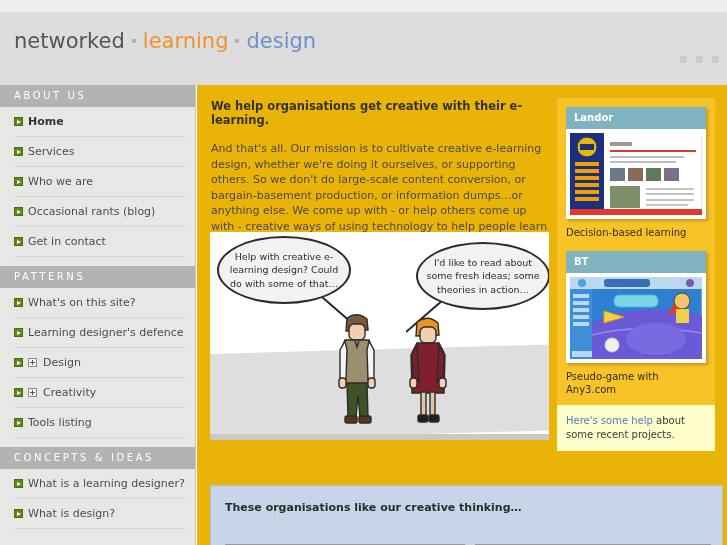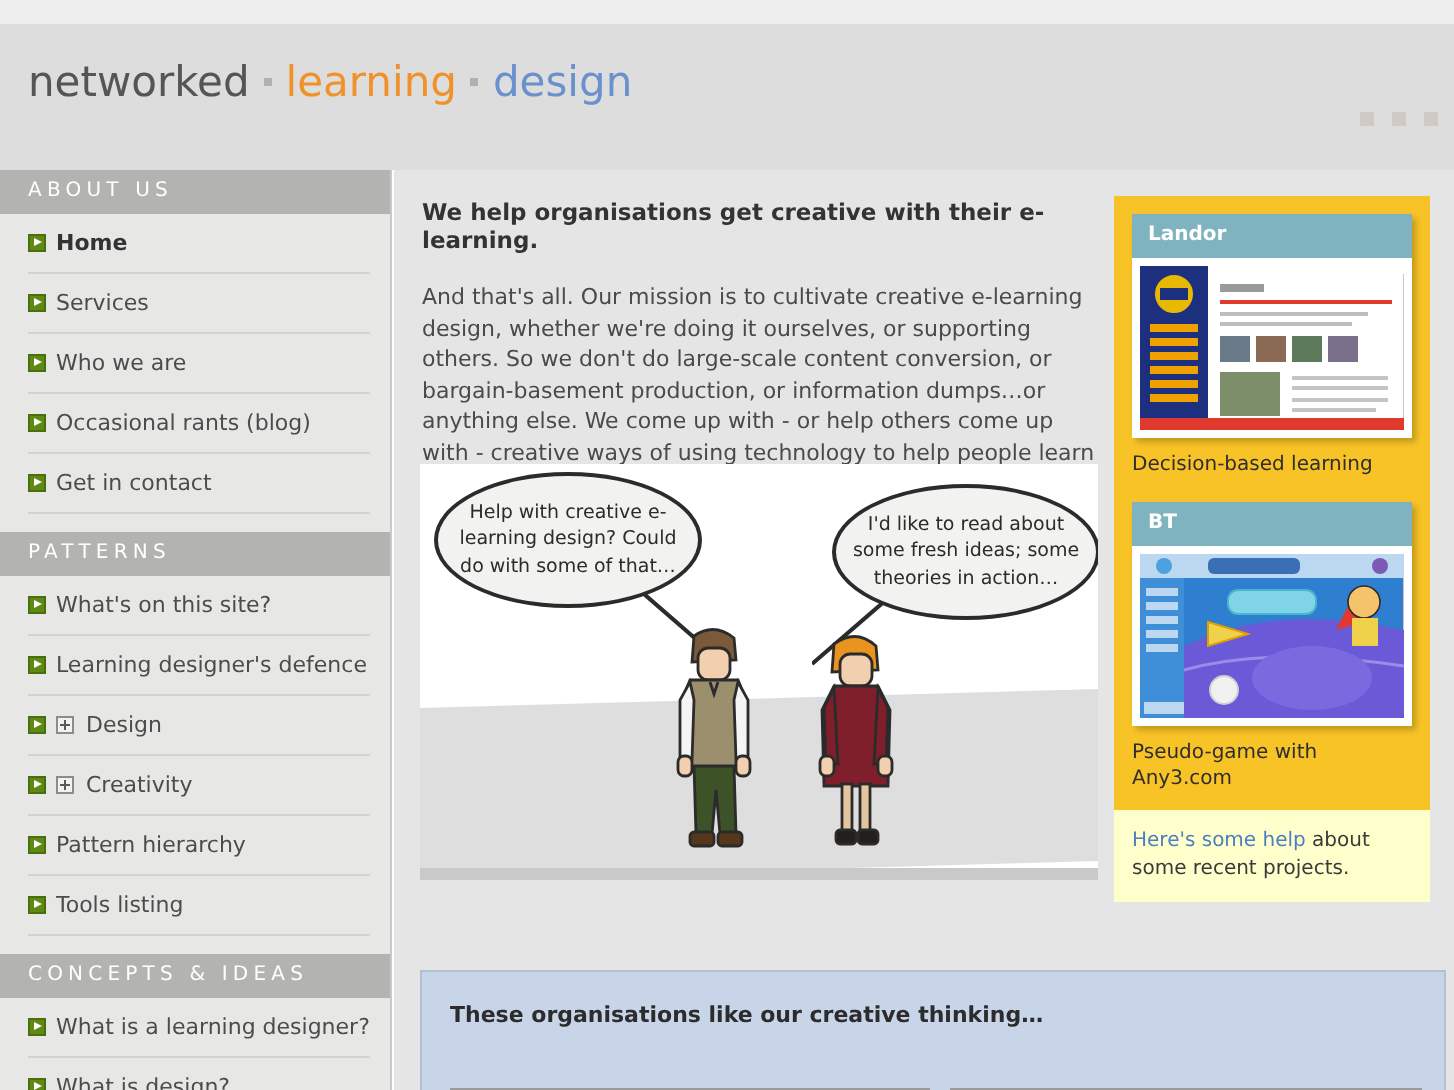--- a/index.html
+++ b/index.html
@@ -119,21 +119,21 @@
     content: ""; position: absolute; background: #5a5a56;
   }
   .plusbox:before { left: 1px; top: 3px; width: 5px; height: 1px; }
   .plusbox:after  { left: 3px; top: 1px; width: 1px; height: 5px; }
   .sec-gap { height: 9px; }
 
   
   .main {
     position: absolute; left: 197px; top: 85px;
     width: 530px; height: 460px;
-    background: #e5e5e5;
+    background: #eab308;
   }
   .intro {
     position: absolute; left: 14px; top: 14px;
     width: 338px;
   }
   .intro h1 {
     margin: 0 0 14px 0;
     font-size: 11.5px;
     font-weight: bold;
     color: #333333;
@@ -286,21 +286,20 @@
       <div class="nav-item"><span class="bullet"></span><span class="lbl">Occasional rants (blog)</span></div>
       <div class="nav-item"><span class="bullet"></span><span class="lbl">Get in contact</span></div>
     </div>
     <div class="sec-gap"></div>
     <div class="sec-head">PATTERNS</div>
     <div class="nav-list">
       <div class="nav-item"><span class="bullet"></span><span class="lbl">What's on this site?</span></div>
       <div class="nav-item"><span class="bullet"></span><span class="lbl">Learning designer's defence kit</span></div>
       <div class="nav-item"><span class="bullet"></span><span class="plusbox"></span><span class="lbl">Design</span></div>
       <div class="nav-item"><span class="bullet"></span><span class="plusbox"></span><span class="lbl">Creativity</span></div>
-      <div class="nav-item"><span class="bullet"></span><span class="lbl">Pattern hierarchy</span></div>
       <div class="nav-item"><span class="bullet"></span><span class="lbl">Tools listing</span></div>
     </div>
     <div class="sec-gap"></div>
     <div class="sec-head">CONCEPTS &amp; IDEAS</div>
     <div class="nav-list">
       <div class="nav-item"><span class="bullet"></span><span class="lbl">What is a learning designer?</span></div>
       <div class="nav-item"><span class="bullet"></span><span class="lbl">What is design?</span></div>
     </div>
   </nav>
 

